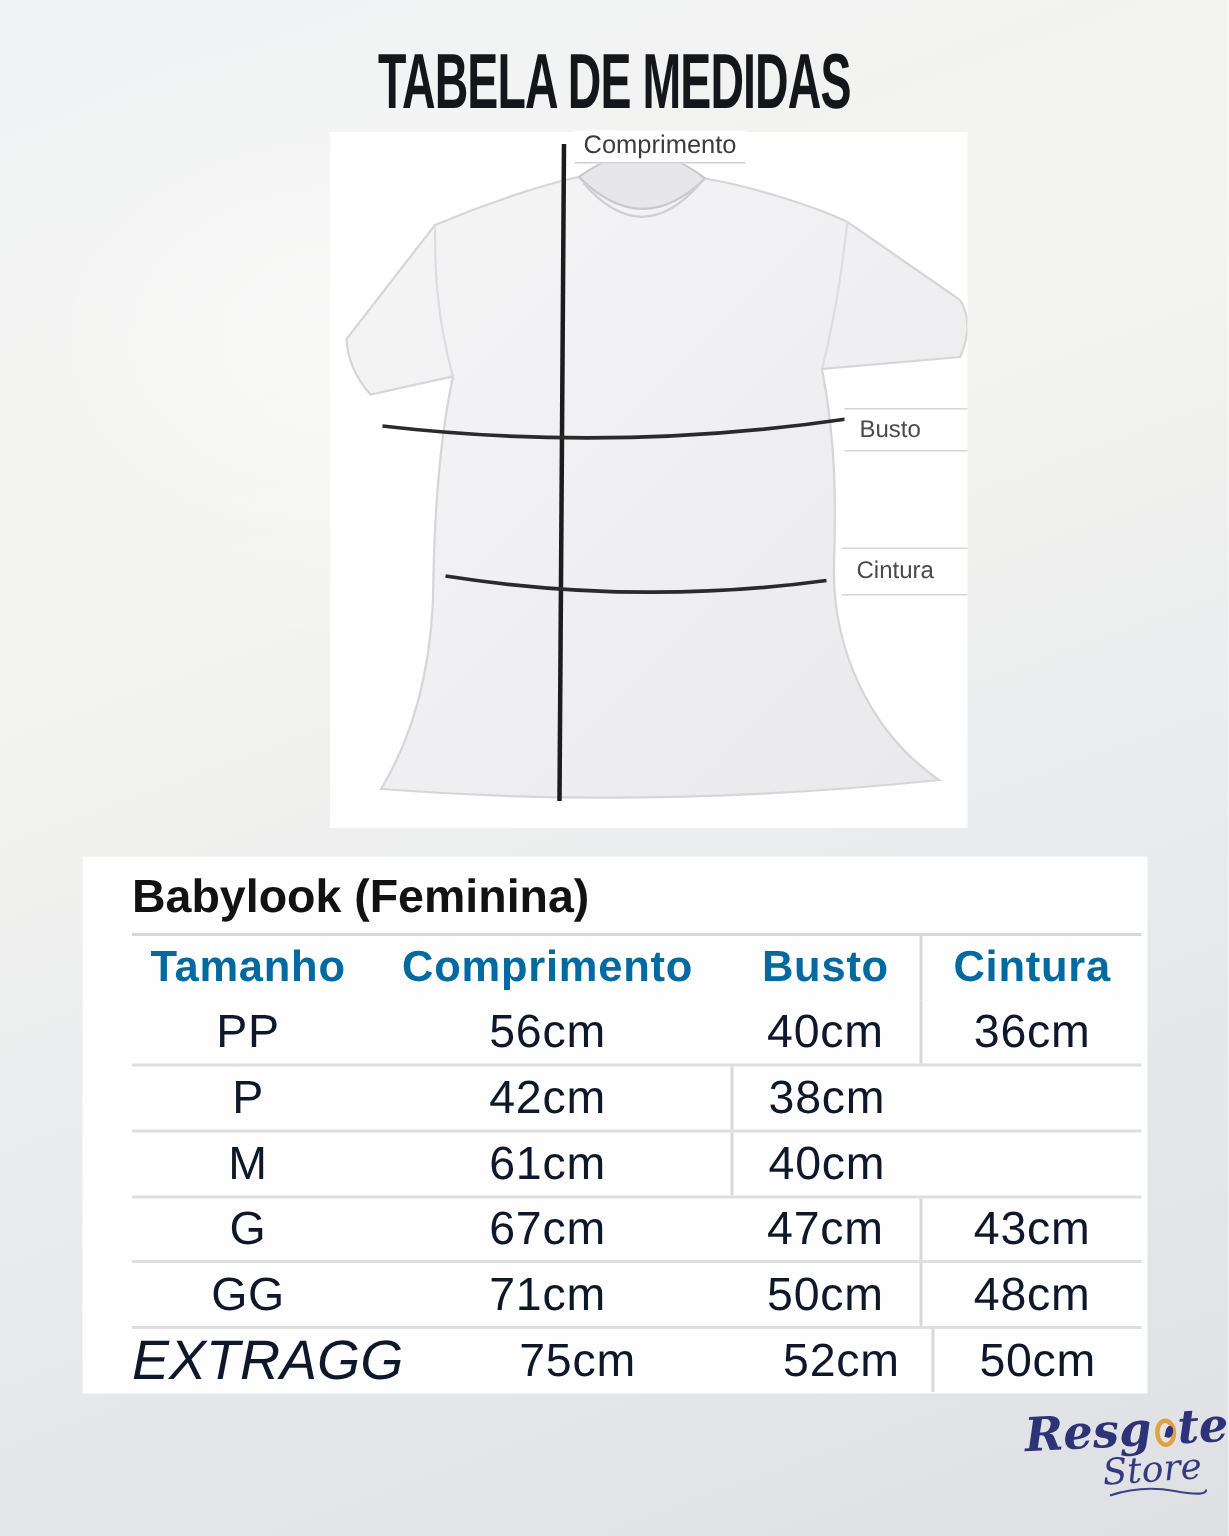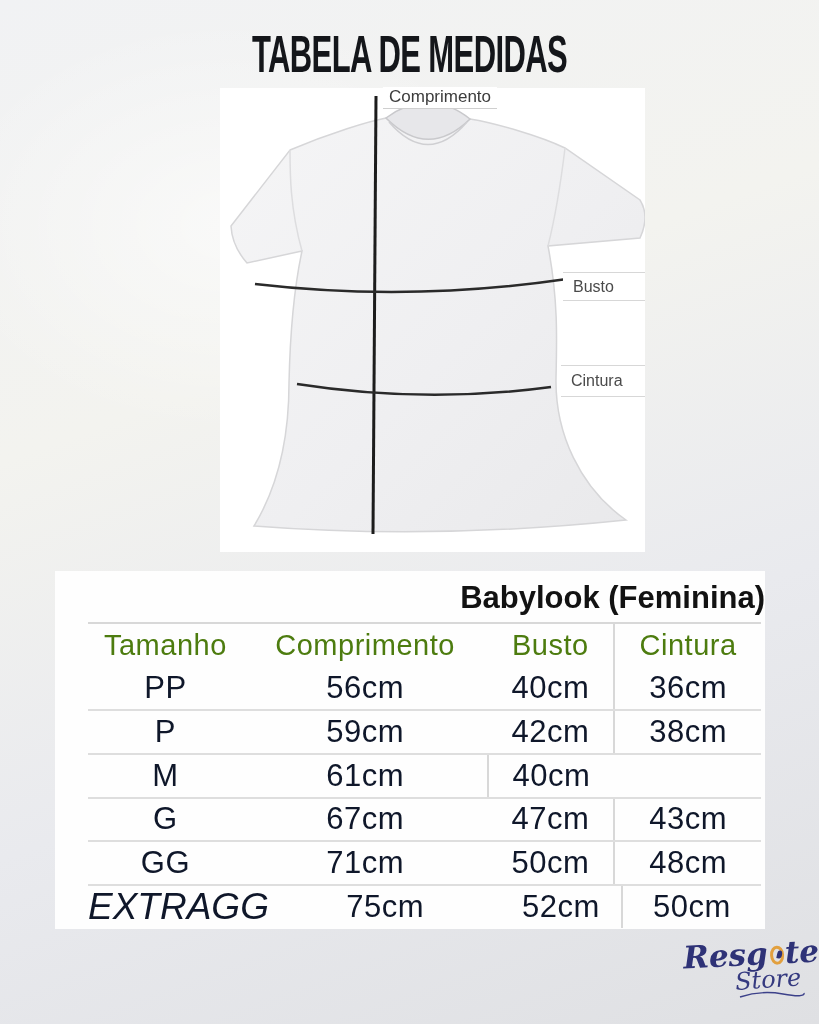--- a/index.html
+++ b/index.html
@@ -33,38 +33,38 @@
     padding-left:10px;box-sizing:border-box;
   }
   .tag-busto{left:343px;top:184px;width:82px;height:29px;}
   .tag-cintura{left:341px;top:277px;width:84px;height:32px;}
   
   .table-panel{
     position:absolute;left:55px;top:571px;width:710px;height:358px;
     background:#fefefe;
   }
   .table-title{
-    position:absolute;top:9px;left:0;right:0;text-align:right;
-    font-size:31px;font-weight:bold;color:#121212;letter-spacing:0;
+    position:absolute;top:9px;left:0;right:0;text-align:left;
+    font-size:31px;font-weight:bold;color:#121212;letter-spacing:0;padding-left:33px;
   }
   .size-grid{
     position:absolute;left:33px;right:4px;top:51px;bottom:1px;
     display:flex;flex-direction:column;
   }
   .grid-row{
     display:grid;grid-template-columns:155fr 245fr 126fr 148fr;
     flex:43.5 0 0;align-items:center;
   }
   .grid-row.header{flex:45 0 0;border-top:2px solid #d8d8d8;}
   .grid-row.lined{border-top:2px solid #dedede;}
   .cell{
     text-align:center;font-size:31px;color:#0f172a;letter-spacing:0.5px;
     align-self:stretch;display:flex;align-items:center;justify-content:center;
   }
-  .grid-row.header .cell{font-size:29px;color:#4d7c0f;}
+  .grid-row.header .cell{font-size:29px;color:#0369a1;font-weight:bold;}
   .cell.c4{border-left:2px solid #d8d8d8;}
   .cell.xsmall{font-size:37px;letter-spacing:0;font-style:italic;}
   
   .logo{position:absolute;left:683px;top:936px;width:136px;height:86px;}
   .logo-line1{
     font-family:"DejaVu Serif", serif;font-style:italic;font-weight:bold;
     font-size:31px;color:#2e3277;white-space:nowrap;transform:rotate(-3deg);
     display:flex;align-items:center;
   }
   .logo-ring{
@@ -138,21 +138,20 @@
       <div class="cell c4">Cintura</div>
     </div>
     <div class="grid-row">
       <div class="cell">PP</div>
       <div class="cell">56cm</div>
       <div class="cell">40cm</div>
       <div class="cell c4">36cm</div>
     </div>
     <div class="grid-row lined">
       <div class="cell">P</div>
-      <div class="cell">59cm</div>
       <div class="cell">42cm</div>
       <div class="cell c4">38cm</div>
     </div>
     <div class="grid-row lined">
       <div class="cell">M</div>
       <div class="cell">61cm</div>
       <div class="cell c4">40cm</div>
     </div>
     <div class="grid-row lined">
       <div class="cell">G</div>

